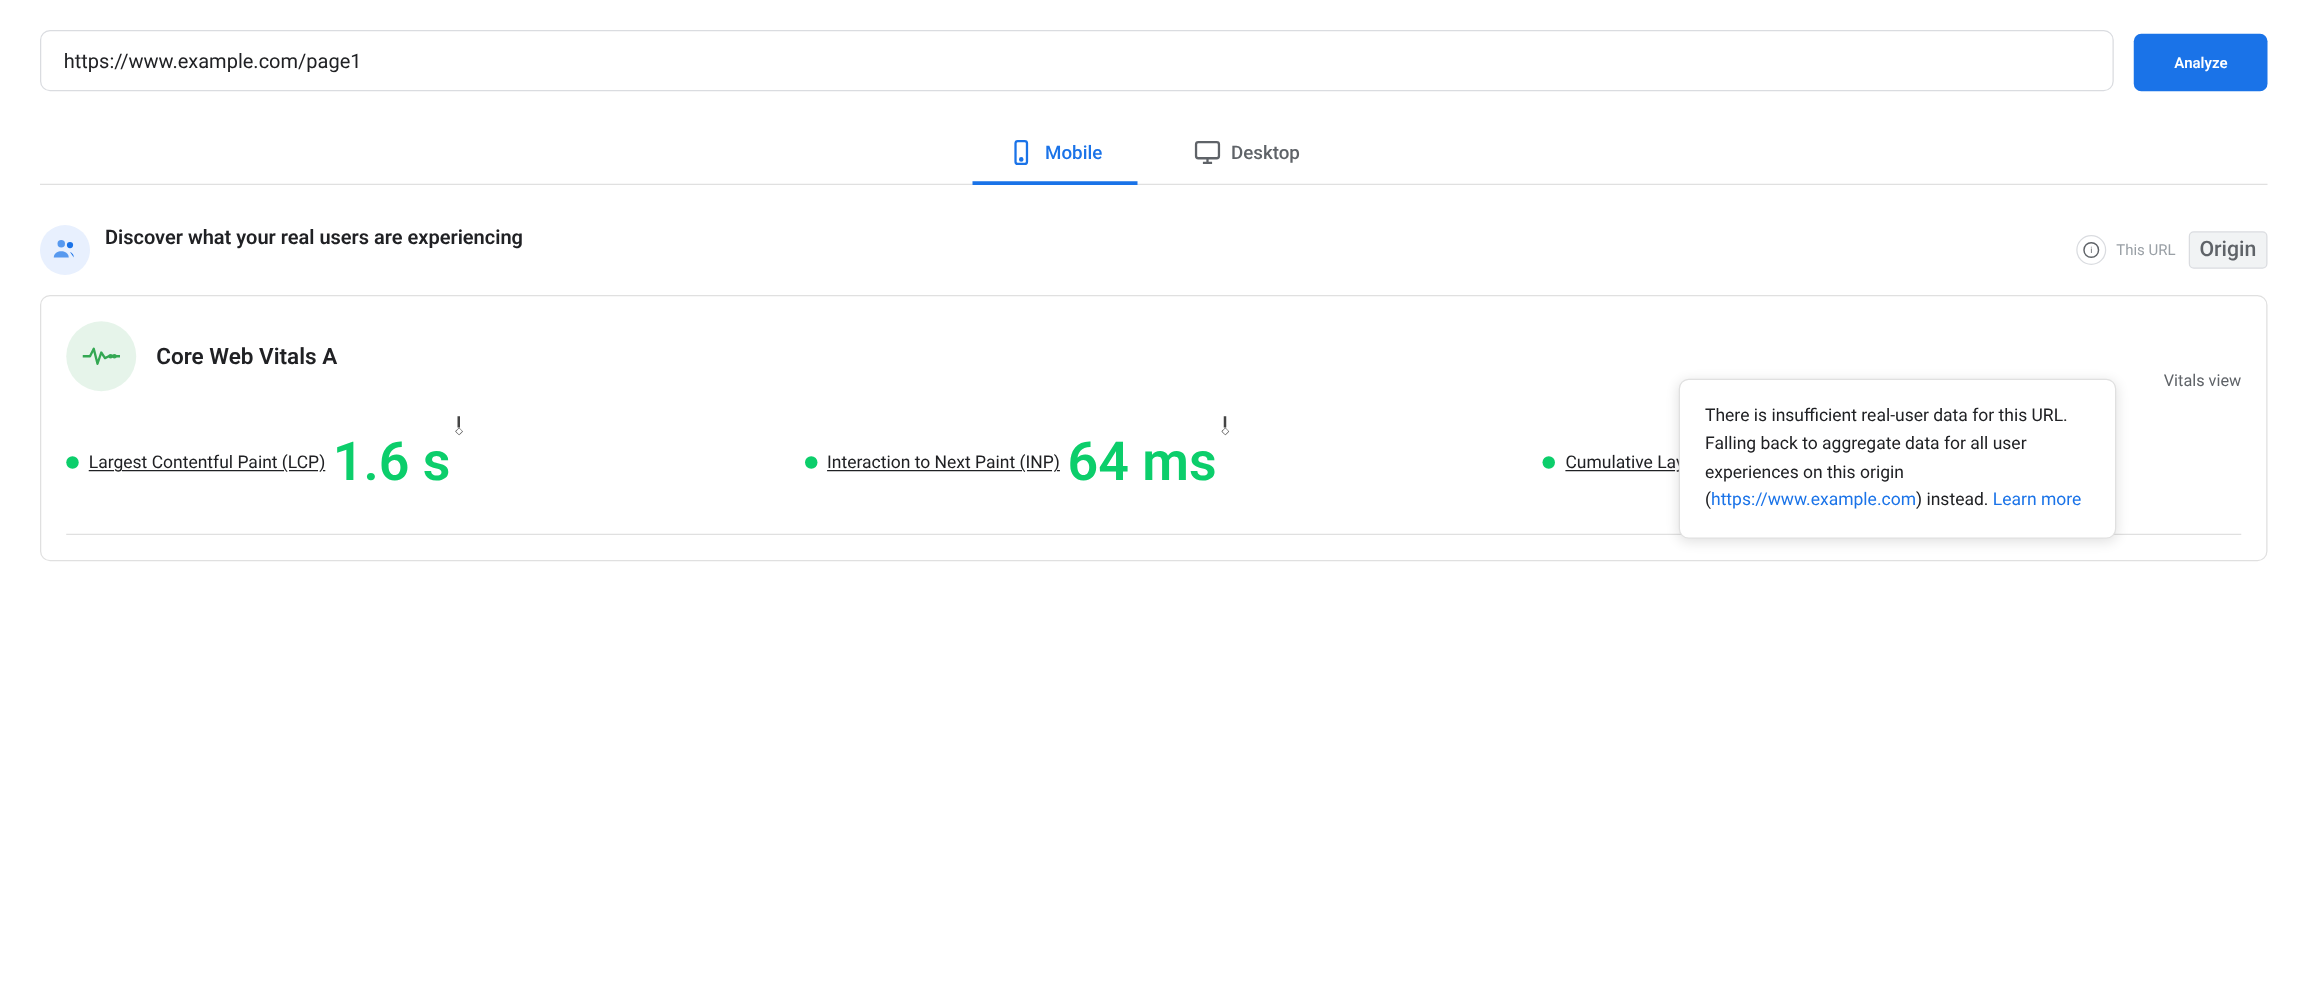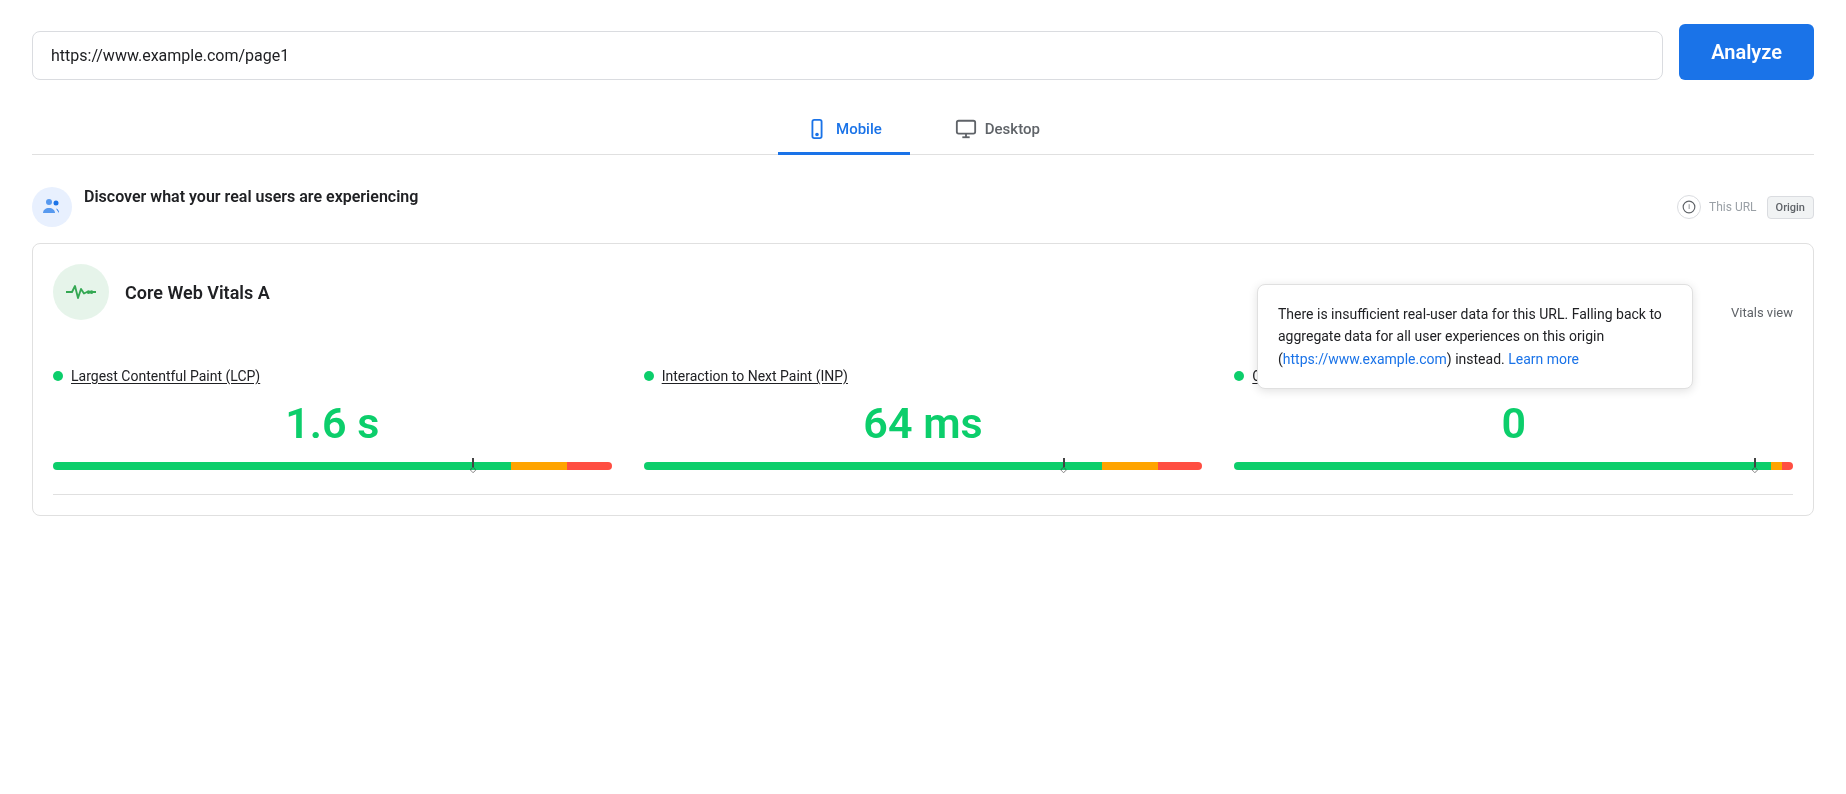--- a/index.html
+++ b/index.html
@@ -35,21 +35,21 @@
       color: #202124;
       width: 100%;
       font-family: inherit;
     }
     .analyze-btn {
       background: #1a73e8;
       color: #fff;
       border: none;
       border-radius: 6px;
       padding: 16px 32px;
-      font-size: 20px;
+      font-size: 12px;
       font-weight: 600;
       cursor: pointer;
       white-space: nowrap;
       font-family: inherit;
     }
 
     
     .tabs-row {
       display: flex;
       justify-content: center;
@@ -119,21 +119,21 @@
       justify-content: center;
       color: #5f6368;
       font-size: 13px;
       cursor: pointer;
     }
     .toggle-btn {
       border: 1px solid #dadce0;
       border-radius: 4px;
       padding: 4px 8px;
       background: #fff;
-      font-size: 11px;
+      font-size: 17px;
       cursor: pointer;
       font-family: inherit;
       color: #5f6368;
     }
     .toggle-btn.active-toggle {
       background: #f1f3f4;
       font-weight: 500;
     }
     .this-url-text {
       font-size: 12px;
@@ -177,23 +177,23 @@
       right: 0;
       bottom: 0;
       font-size: 13px;
       color: #5f6368;
       cursor: pointer;
     }
 
     
     .tooltip-box {
       position: absolute;
-      top: 20px;
+      top: 46px;
       right: 100px;
-      width: 436px;
+      width: 350px;
       background: #fff;
       border: 1px solid #e0e0e0;
       border-radius: 8px;
       padding: 18px 20px;
       box-shadow: 0 2px 10px rgba(0,0,0,0.12);
       font-size: 14px;
       line-height: 1.6;
       color: #202124;
       z-index: 10;
     }
@@ -204,23 +204,22 @@
 
     
     .metrics-row {
       display: grid;
       grid-template-columns: 1fr 1fr 1fr;
       gap: 32px;
       margin-top: 24px;
     }
     .metric-item {
       display: flex;
-      flex-direction: column;
+      flex-direction: row;
       gap: 6px;
-      margin-top: 24px;
     }
     .metric-label {
       display: flex;
       align-items: center;
       gap: 8px;
       font-size: 14px;
       color: #202124;
     }
     .metric-label a {
       color: #202124;

